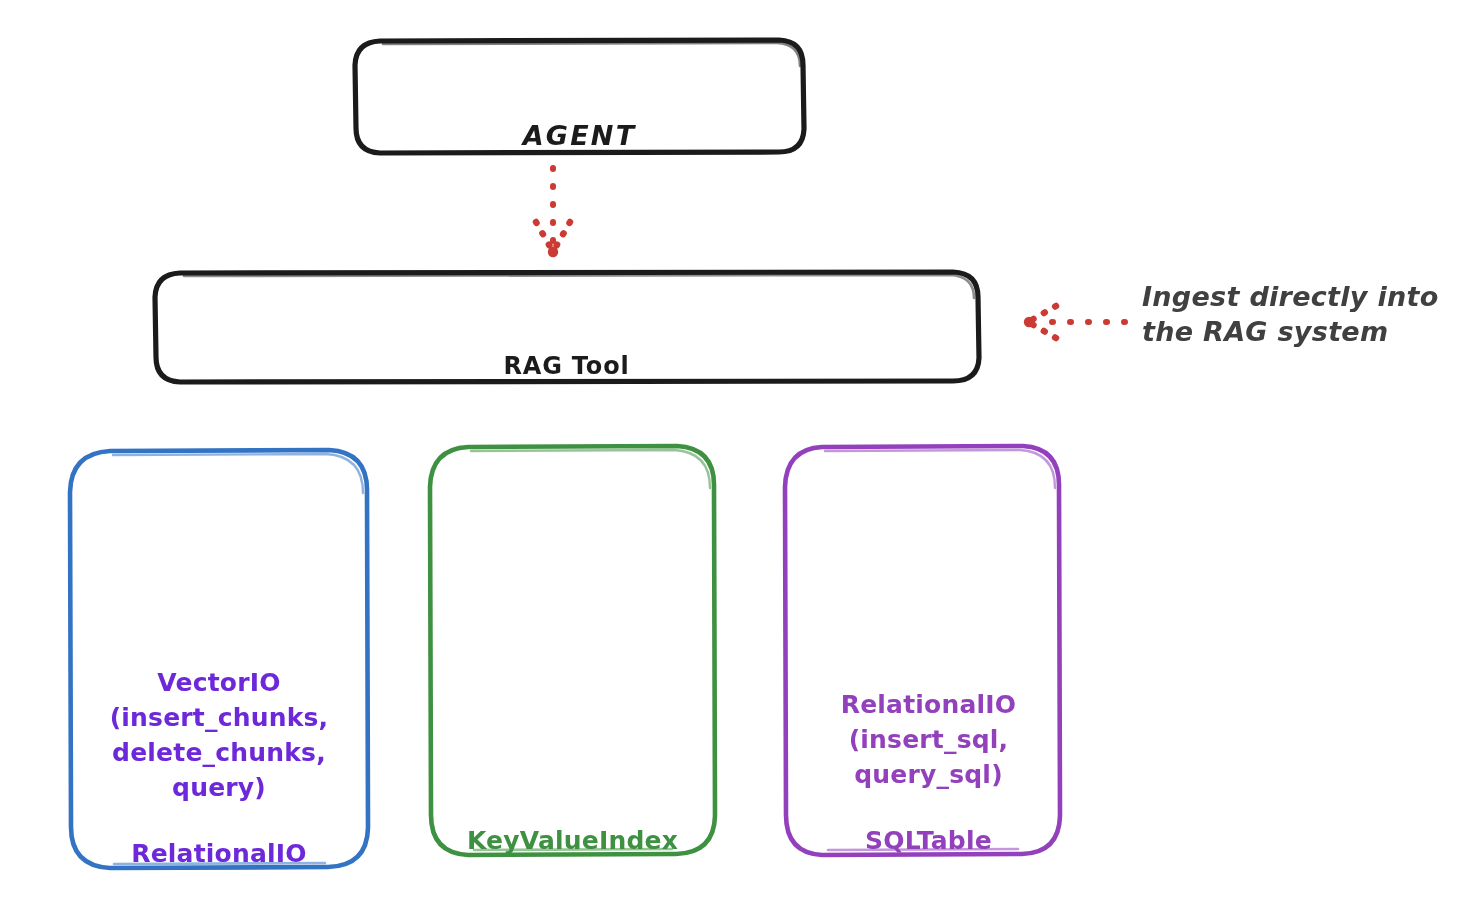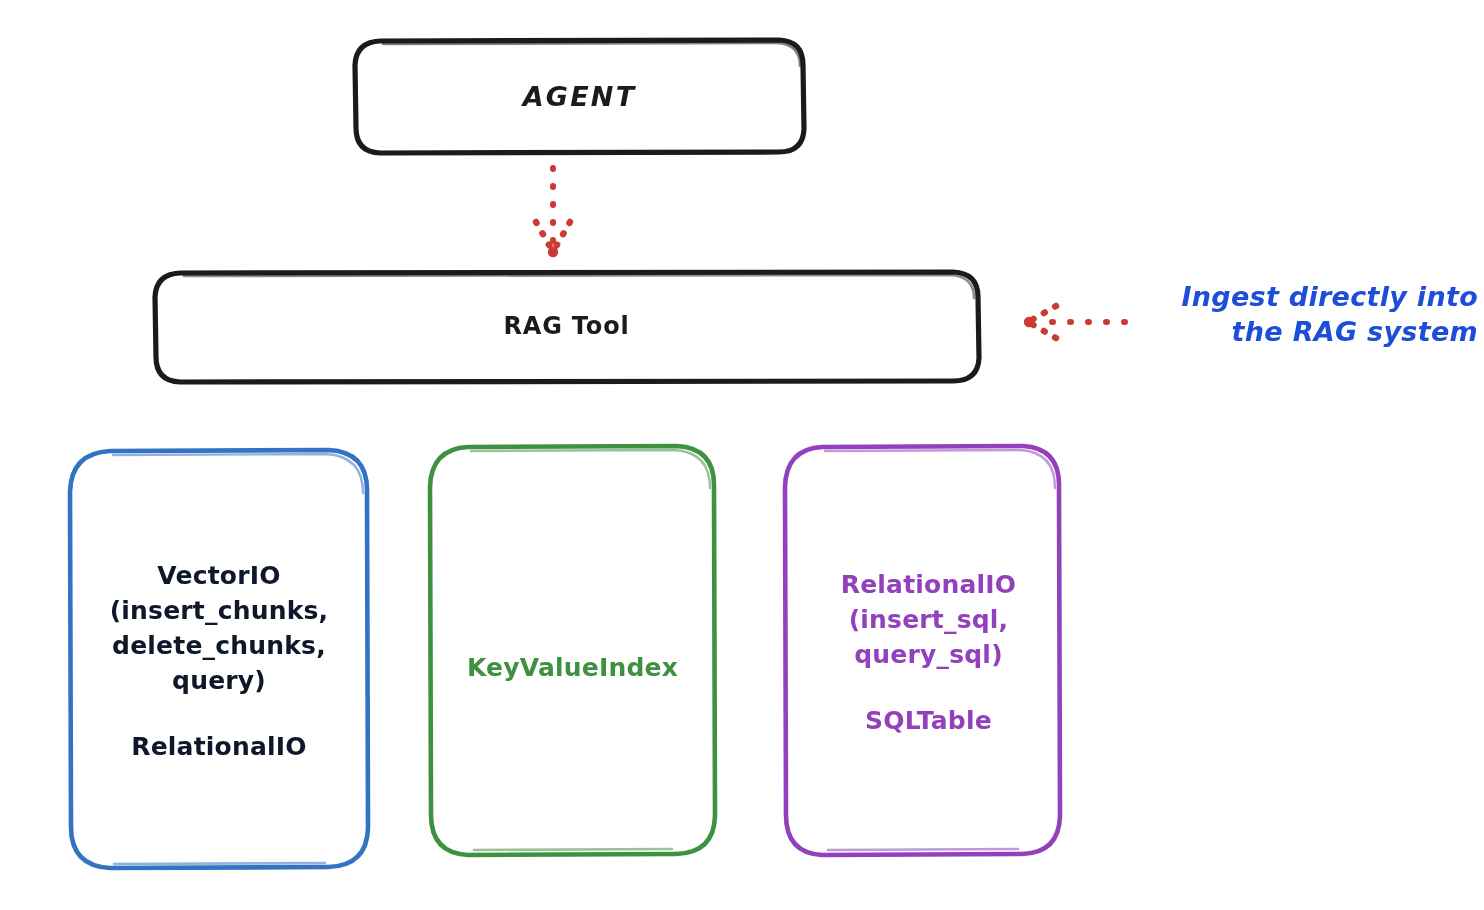--- a/index.html
+++ b/index.html
@@ -30,21 +30,21 @@
     width: 1484px;
     height: 910px;
     pointer-events: none;
   }
 
   
   .node {
     position: absolute;
     box-sizing: border-box;
     display: flex;
-    align-items: center;
+    align-items: flex-end;
     justify-content: center;
     text-align: center;
     background: transparent;
   }
 
   .node-label {
     white-space: pre-line;
     line-height: 1.30;
     letter-spacing: 0.4px;
   }
@@ -119,39 +119,39 @@
     display: flex;
     flex-direction: column;
     align-items: center;
     justify-content: center;
     width: 100%;
     padding: 0 4px;
     box-sizing: border-box;
   }
 
   #node-vector .store-label,
-  #node-vector .store-sub { color: #0f172a; }
+  #node-vector .store-sub { color: #6d28d9; }
   #node-keyvalue .store-label,
   #node-keyvalue .store-sub { color: #3f9142; }
   #node-relational .store-label,
   #node-relational .store-sub { color: #9340bd; margin-left: 12px; }
 
   
   #annotation-note {
     position: absolute;
     left: 1142px;
     top: 279px;
     width: 336px;
-    text-align: right;
+    text-align: left;
     font-family: "DejaVu Sans", sans-serif;
     font-style: italic;
     font-weight: 600;
     font-size: 27px;
     line-height: 1.30;
-    color: #1d4ed8;
+    color: #404040;
     white-space: pre-line;
     letter-spacing: 0.3px;
   }
 </style>
 </head>
 <body>
 
 <div id="canvas">
 
   <svg class="layer" viewBox="0 0 1484 910" xmlns="http://www.w3.org/2000/svg">

